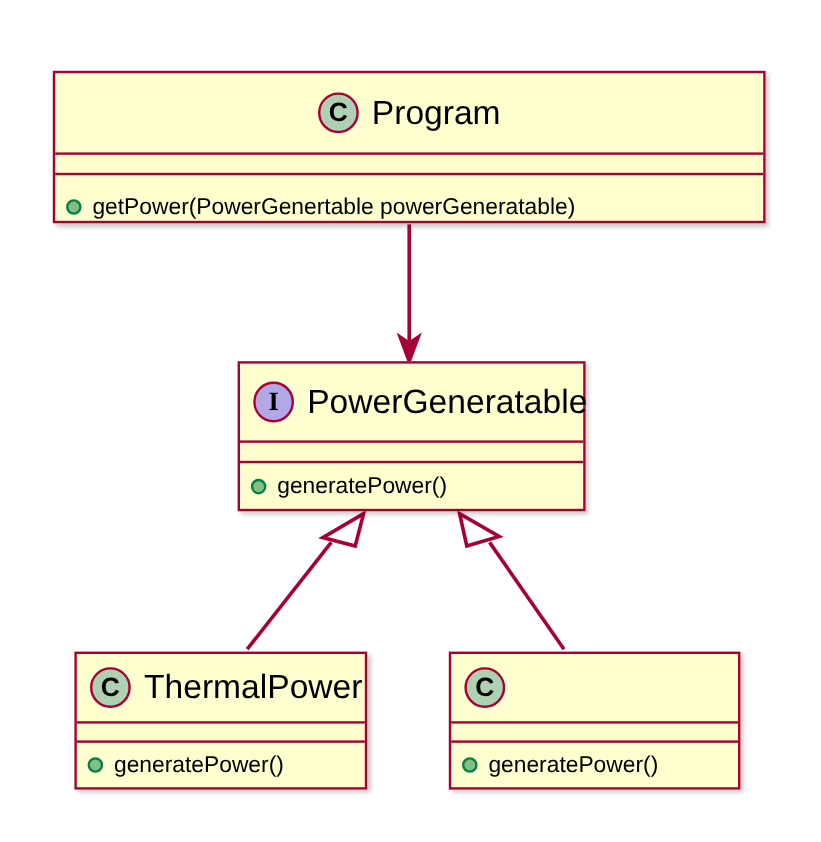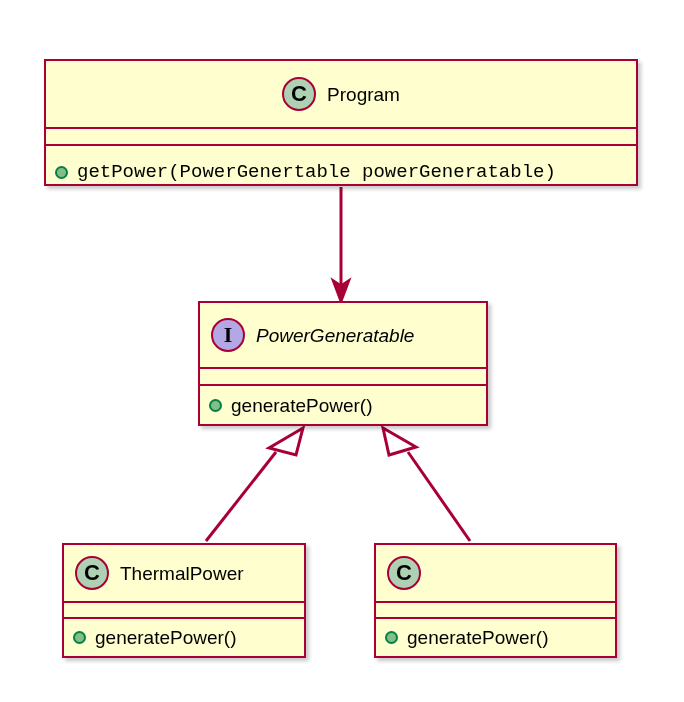--- a/index.html
+++ b/index.html
@@ -115,34 +115,33 @@
     font-family: "Liberation Sans", sans-serif;
     font-size: 22px;
   }
   .type-icon.interface-icon {
     background: #B4A7E5;
     font-family: "Liberation Serif", serif;
     font-size: 22px;
   }
 
   .type-name {
-    font-size: 19px;
+    font-size: 28px;
     color: #000000;
     line-height: 1;
     white-space: nowrap;
   }
   .type-name.abstract {
-    font-style: italic;
   }
 
   
   #box-program      { left: 44px;  top: 59px;  width: 594px; height: 127px; }
   #box-program .uml-header  { height: 66px; }
   #box-program .uml-attrs   { height: 15px; }
-  #box-program .uml-methods { height: 52px; font-family: Liberation Mono, monospace; }
+  #box-program .uml-methods { height: 52px; }
 
   #box-interface    { left: 198px; top: 301px; width: 290px; height: 125px; }
   #box-interface .uml-header  { height: 64px; justify-content: flex-start; padding-left: 11px; }
   #box-interface .uml-attrs   { height: 15px; }
   #box-interface .uml-methods { height: 38px; }
 
   #box-thermalpower { left: 62px;  top: 543px; width: 244px; height: 115px; }
   #box-thermalpower .uml-header  { height: 56px; justify-content: flex-start; padding-left: 11px; }
   #box-thermalpower .uml-attrs   { height: 14px; }
   #box-thermalpower .uml-methods { height: 37px; }

